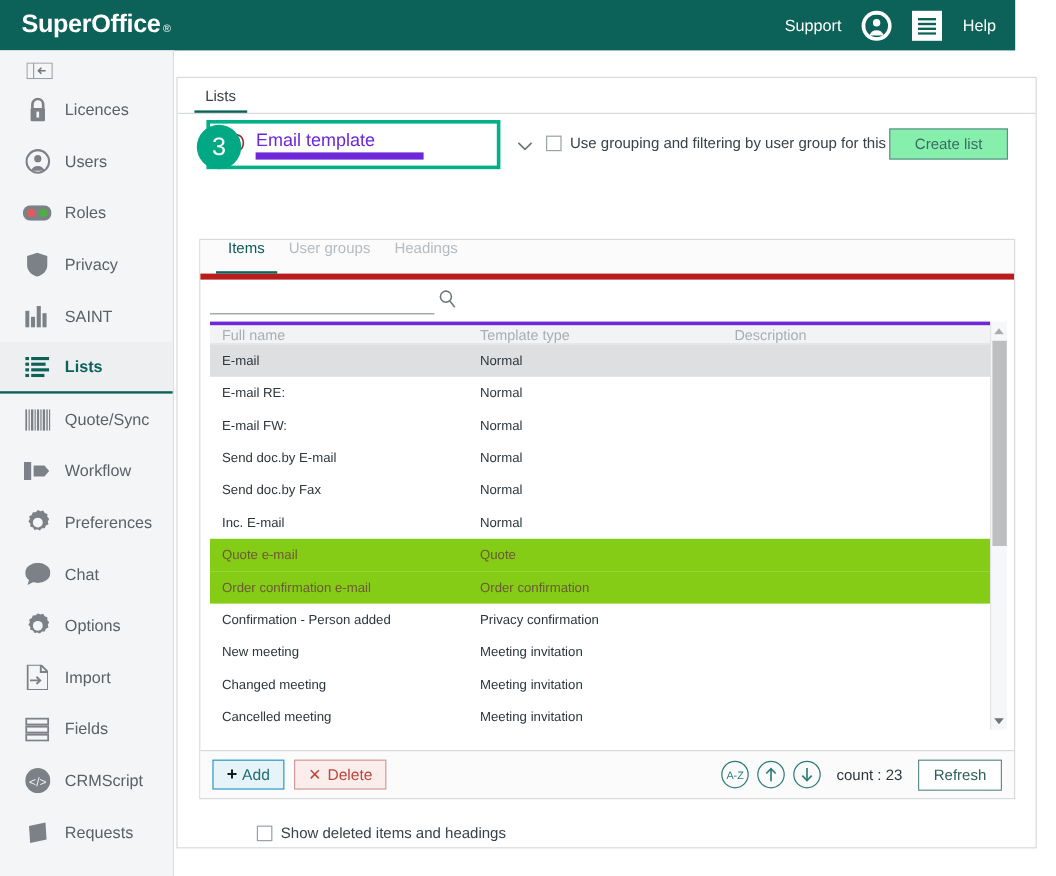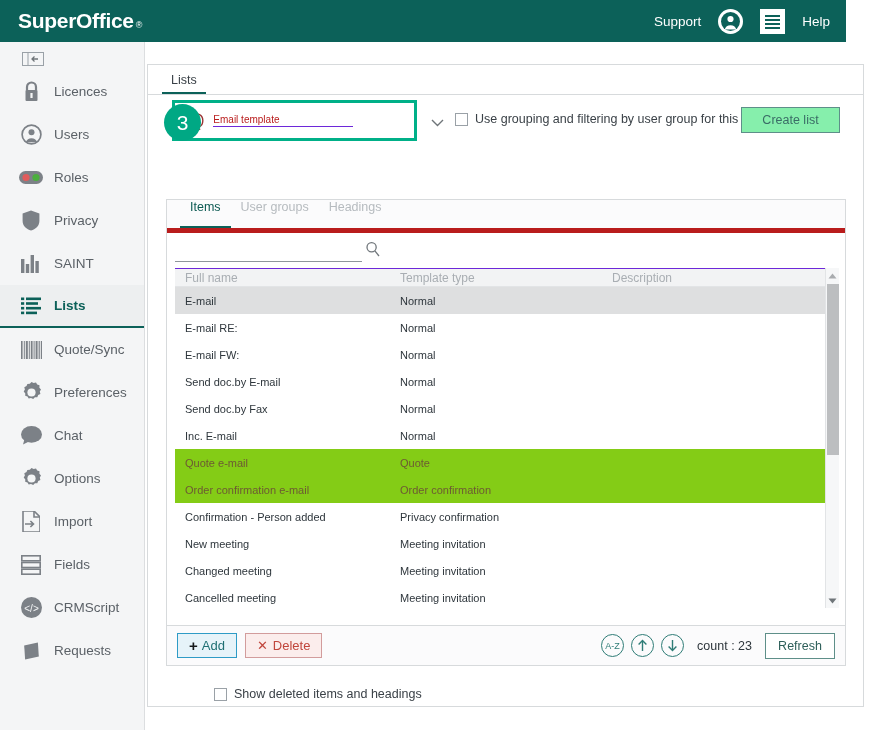--- a/index.html
+++ b/index.html
@@ -121,22 +121,22 @@
     border: 3px solid #00B088;
     background: #ffffff;
     display: flex; align-items: center;
     z-index: 2;
   }
   .at-icon {
     margin-left: 9px; margin-right: 8px;
     color: #993333; font-size: 21px; line-height: 1;
   }
   .tmpl-value {
-    font-size: 10px; color: #b91c1c;
-    border-bottom: 1px solid #6d28d9;
+    font-size: 15px; color: #6d28d9;
+    border-bottom: 6px solid #6d28d9;
     padding-bottom: 1px; min-width: 140px;
   }
   .chev-down {
     position: absolute; left: 283px; top: 18px;
     cursor: pointer;
   }
   .group-check {
     position: absolute; left: 307px; top: 17px;
     display: flex; align-items: center; gap: 7px;
   }
@@ -192,21 +192,21 @@
 
   
   .grid-wrap {
     position: absolute; left: 8px; top: 68px;
     width: 664px; height: 340px;
     display: flex;
   }
   .grid-main { width: 650px; position: relative; }
   .grid-head {
     height: 19px; background: #F2F3F4;
-    border-top: 1px solid #6d28d9;
+    border-top: 3px solid #6d28d9;
     border-bottom: 1px solid #E2E4E6;
     display: flex; align-items: center;
   }
   .gh-cell {
     font-size: 12px; color: #A9AEB3;
   }
   .gh-1 { margin-left: 10px; width: 215px; }
   .gh-2 { width: 212px; }
   .gh-3 { width: 180px; }
   .grid-rows { position: relative; }
@@ -401,20 +401,29 @@
               <rect x="14.6" y="0" width="2" height="18"></rect>
               <rect x="17.6" y="0" width="1.2" height="18"></rect>
               <rect x="19.8" y="0" width="1.2" height="18"></rect>
             </g>
           </svg>
         </span>
         <span>Quote/Sync</span>
       </div>
       <div class="side-item">
         <span class="si-icon">
+          <svg width="22" height="17" viewBox="0 0 22 17">
+            <rect x="0" y="1" width="6" height="15" fill="#7C8187"></rect>
+            <path d="M8 4 h9 l4 4.5 -4 4.5 h-9 z" fill="#7C8187"></path>
+          </svg>
+        </span>
+        <span>Workflow</span>
+      </div>
+      <div class="side-item">
+        <span class="si-icon">
           <svg width="21" height="21" viewBox="0 0 21 21">
             <path d="M10.5 0 l2.2 1.1 2.3-.6 1.2 2.1 2.3.7 -.1 2.4 1.6 1.8 -1.2 2.1 .6 2.3 -2.2 1.1 -.9 2.2 -2.4 .1 -1.7 1.7 -2.2-1 -2.3 .6 -1.2-2.1 -2.3-.7 .1-2.4 -1.6-1.8 1.2-2.1 -.6-2.3 2.2-1.1 .9-2.2 2.4-.1z" fill="#7C8187"></path>
             <circle cx="10.5" cy="10.5" r="4.1" fill="#F4F5F6"></circle>
           </svg>
         </span>
         <span>Preferences</span>
       </div>
       <div class="side-item">
         <span class="si-icon">
           <svg width="21" height="19" viewBox="0 0 21 19">

